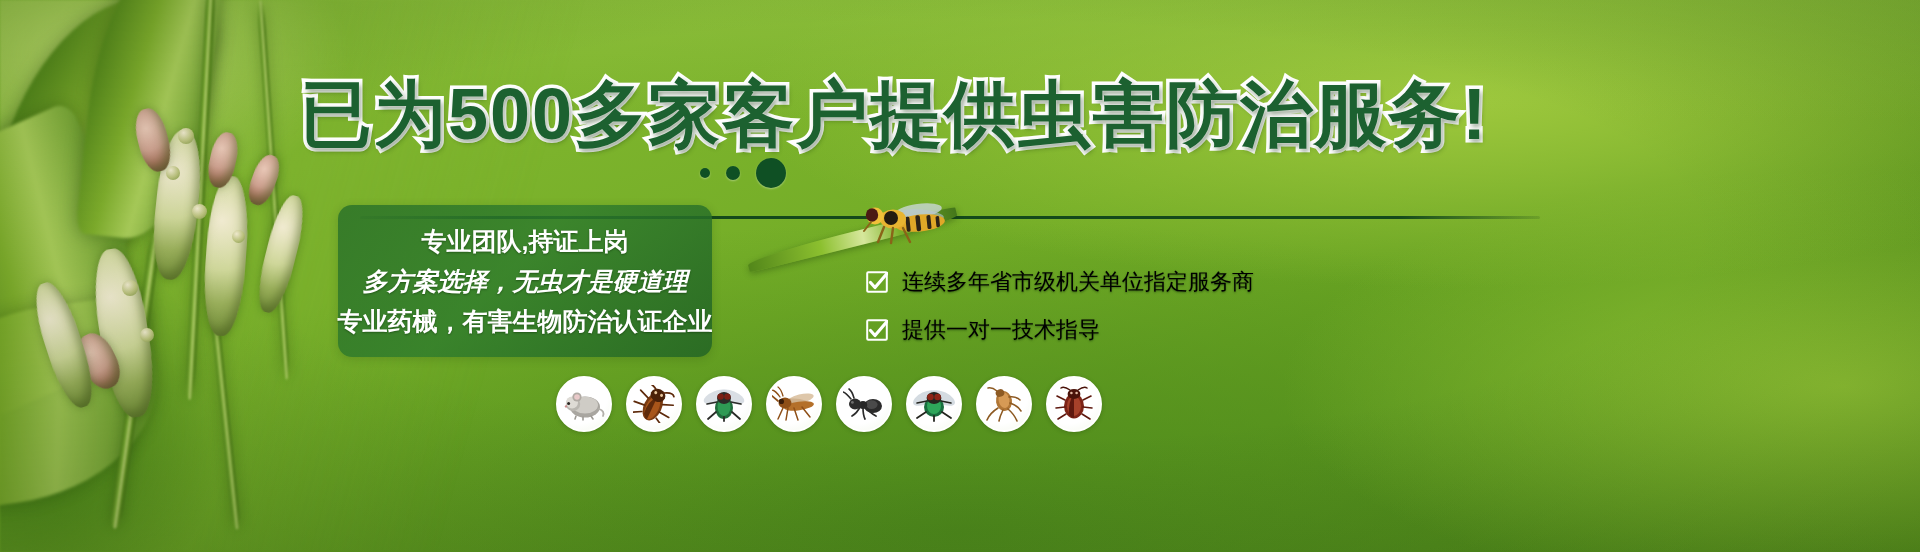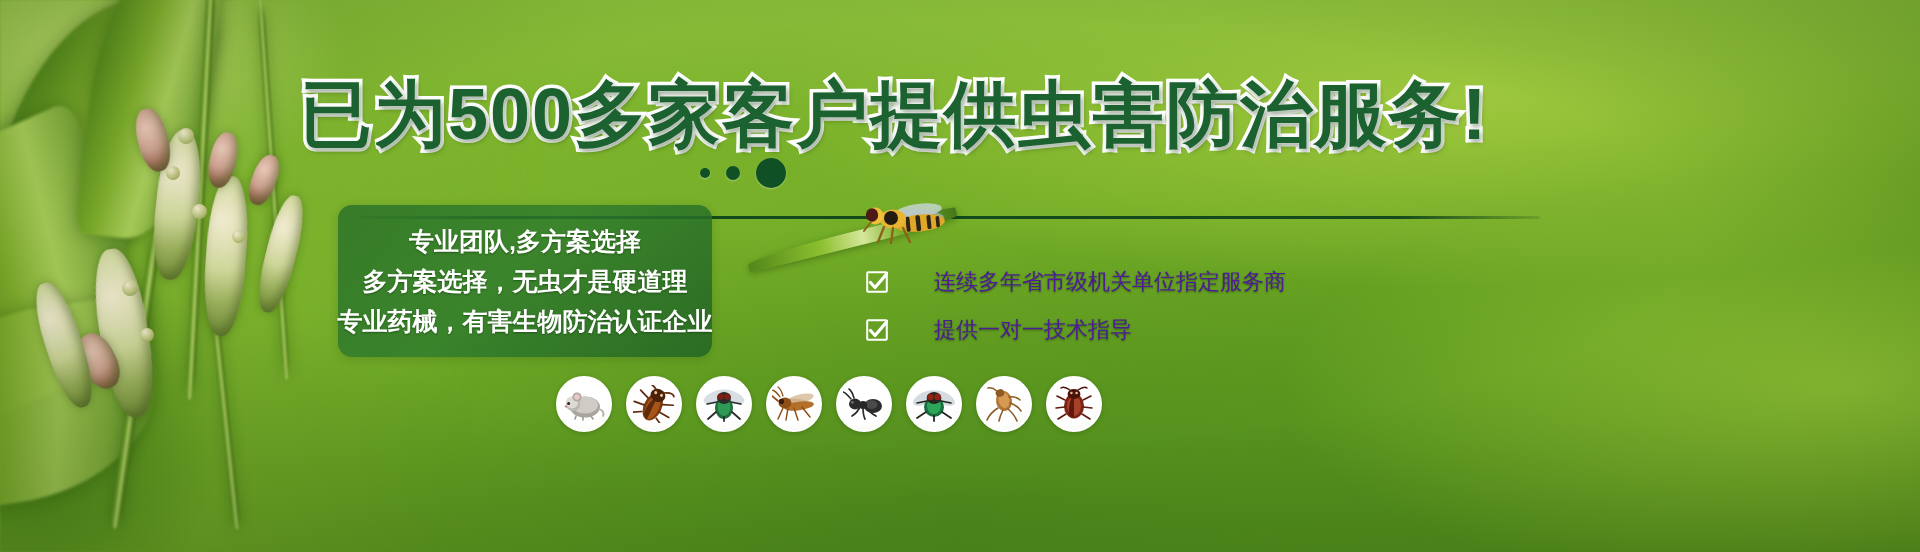--- a/index.html
+++ b/index.html
@@ -125,43 +125,42 @@
   .claim-line{
     color:#ffffff;
     font-weight:700;
     white-space:nowrap;
     text-shadow:0 1px 2px rgba(10,40,5,.45);
     font-size:25px;
     line-height:30px;
     letter-spacing:0px;
   }
   .claim-line.l1{font-size:25px;}
-  .claim-line.l2{font-size:25px;}
+  .claim-line.l2{font-size:25px;font-style:italic;}
   .claim-line.l3{font-size:25px;}
 
   
   .checks{
     position:absolute;
     left:866px;top:270px;
     display:flex;flex-direction:column;gap:24px;
   }
   .check-row{display:flex;align-items:center;gap:14px;}
   .check-box{
     width:22px;height:22px;flex:0 0 auto;
     position:relative;
   }
   .check-box svg{display:block;}
   .check-text{
-    color:#4c1d95;
+    color:#000000;
     font-size:22px;
     line-height:24px;
     font-weight:400;
     white-space:nowrap;
     text-shadow:0 1px 2px rgba(10,40,5,.5);
-    margin-left:32px;
   }
 
   
   .blade{
     position:absolute;
     left:748px;top:236px;width:215px;height:58px;
     transform:rotate(-14deg);
     transform-origin:left center;
   }
   .blade-shape{
@@ -264,21 +263,21 @@
 
       <path d="M24 29 L18 44" stroke="#8a6418" stroke-width="2.4" fill="none" stroke-linecap="round"></path>
       <path d="M33 30 L31 45" stroke="#8a6418" stroke-width="2.4" fill="none" stroke-linecap="round"></path>
       <path d="M43 30 L50 44" stroke="#8a6418" stroke-width="2.4" fill="none" stroke-linecap="round"></path>
       <path d="M11 24 L4 33" stroke="#8a6418" stroke-width="2" fill="none" stroke-linecap="round"></path>
     </svg>
   </div>
 
   <div class="claim-box"></div>
   <div class="claim-lines">
-    <div class="claim-line l1">专业团队,多方案选择</div>
+    <div class="claim-line l1">专业团队,持证上岗</div>
     <div class="claim-line l2">多方案选择，无虫才是硬道理</div>
     <div class="claim-line l3">专业药械，有害生物防治认证企业</div>
   </div>
 
   <div class="checks">
     <div class="check-row">
       <span class="check-box">
         <svg width="22" height="22" viewBox="0 0 22 22">
           <rect x="1.2" y="1.2" width="19.6" height="19.6" rx="1" fill="none" stroke="#ffffff" stroke-width="2"></rect>
           <path d="M4.5 11.5 L9 16.5 L21 2.5" fill="none" stroke="#ffffff" stroke-width="3.2" stroke-linecap="round" stroke-linejoin="round"></path>

